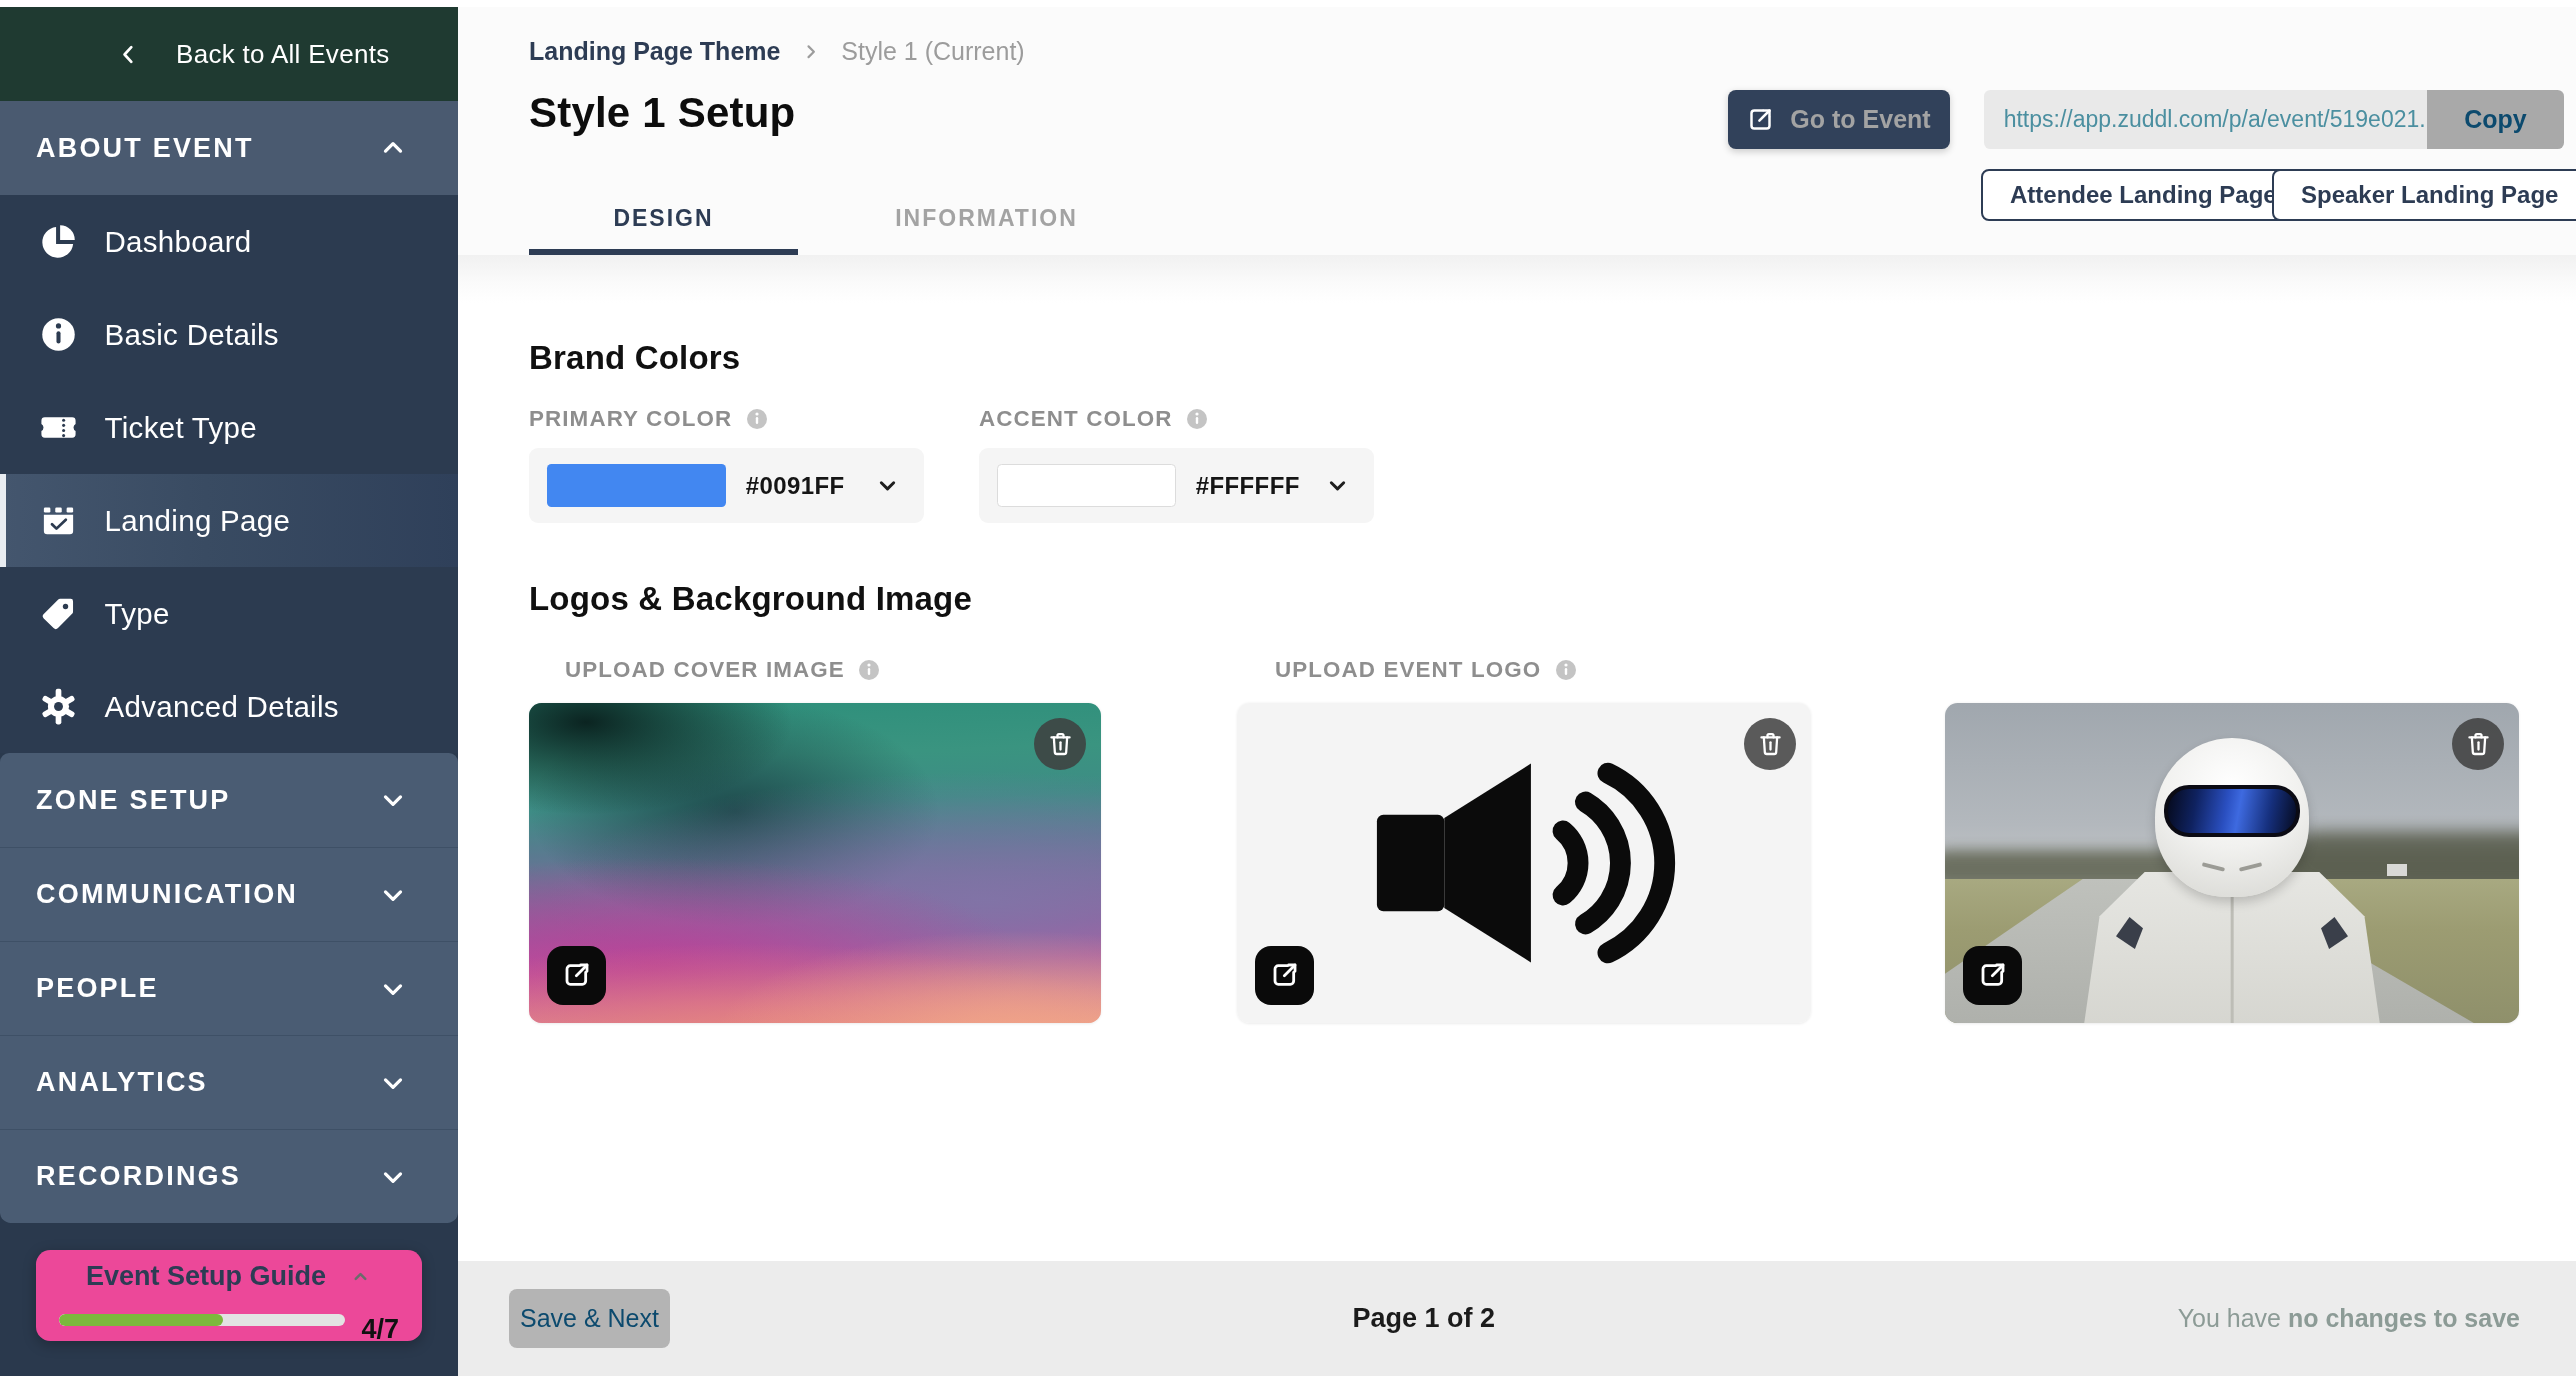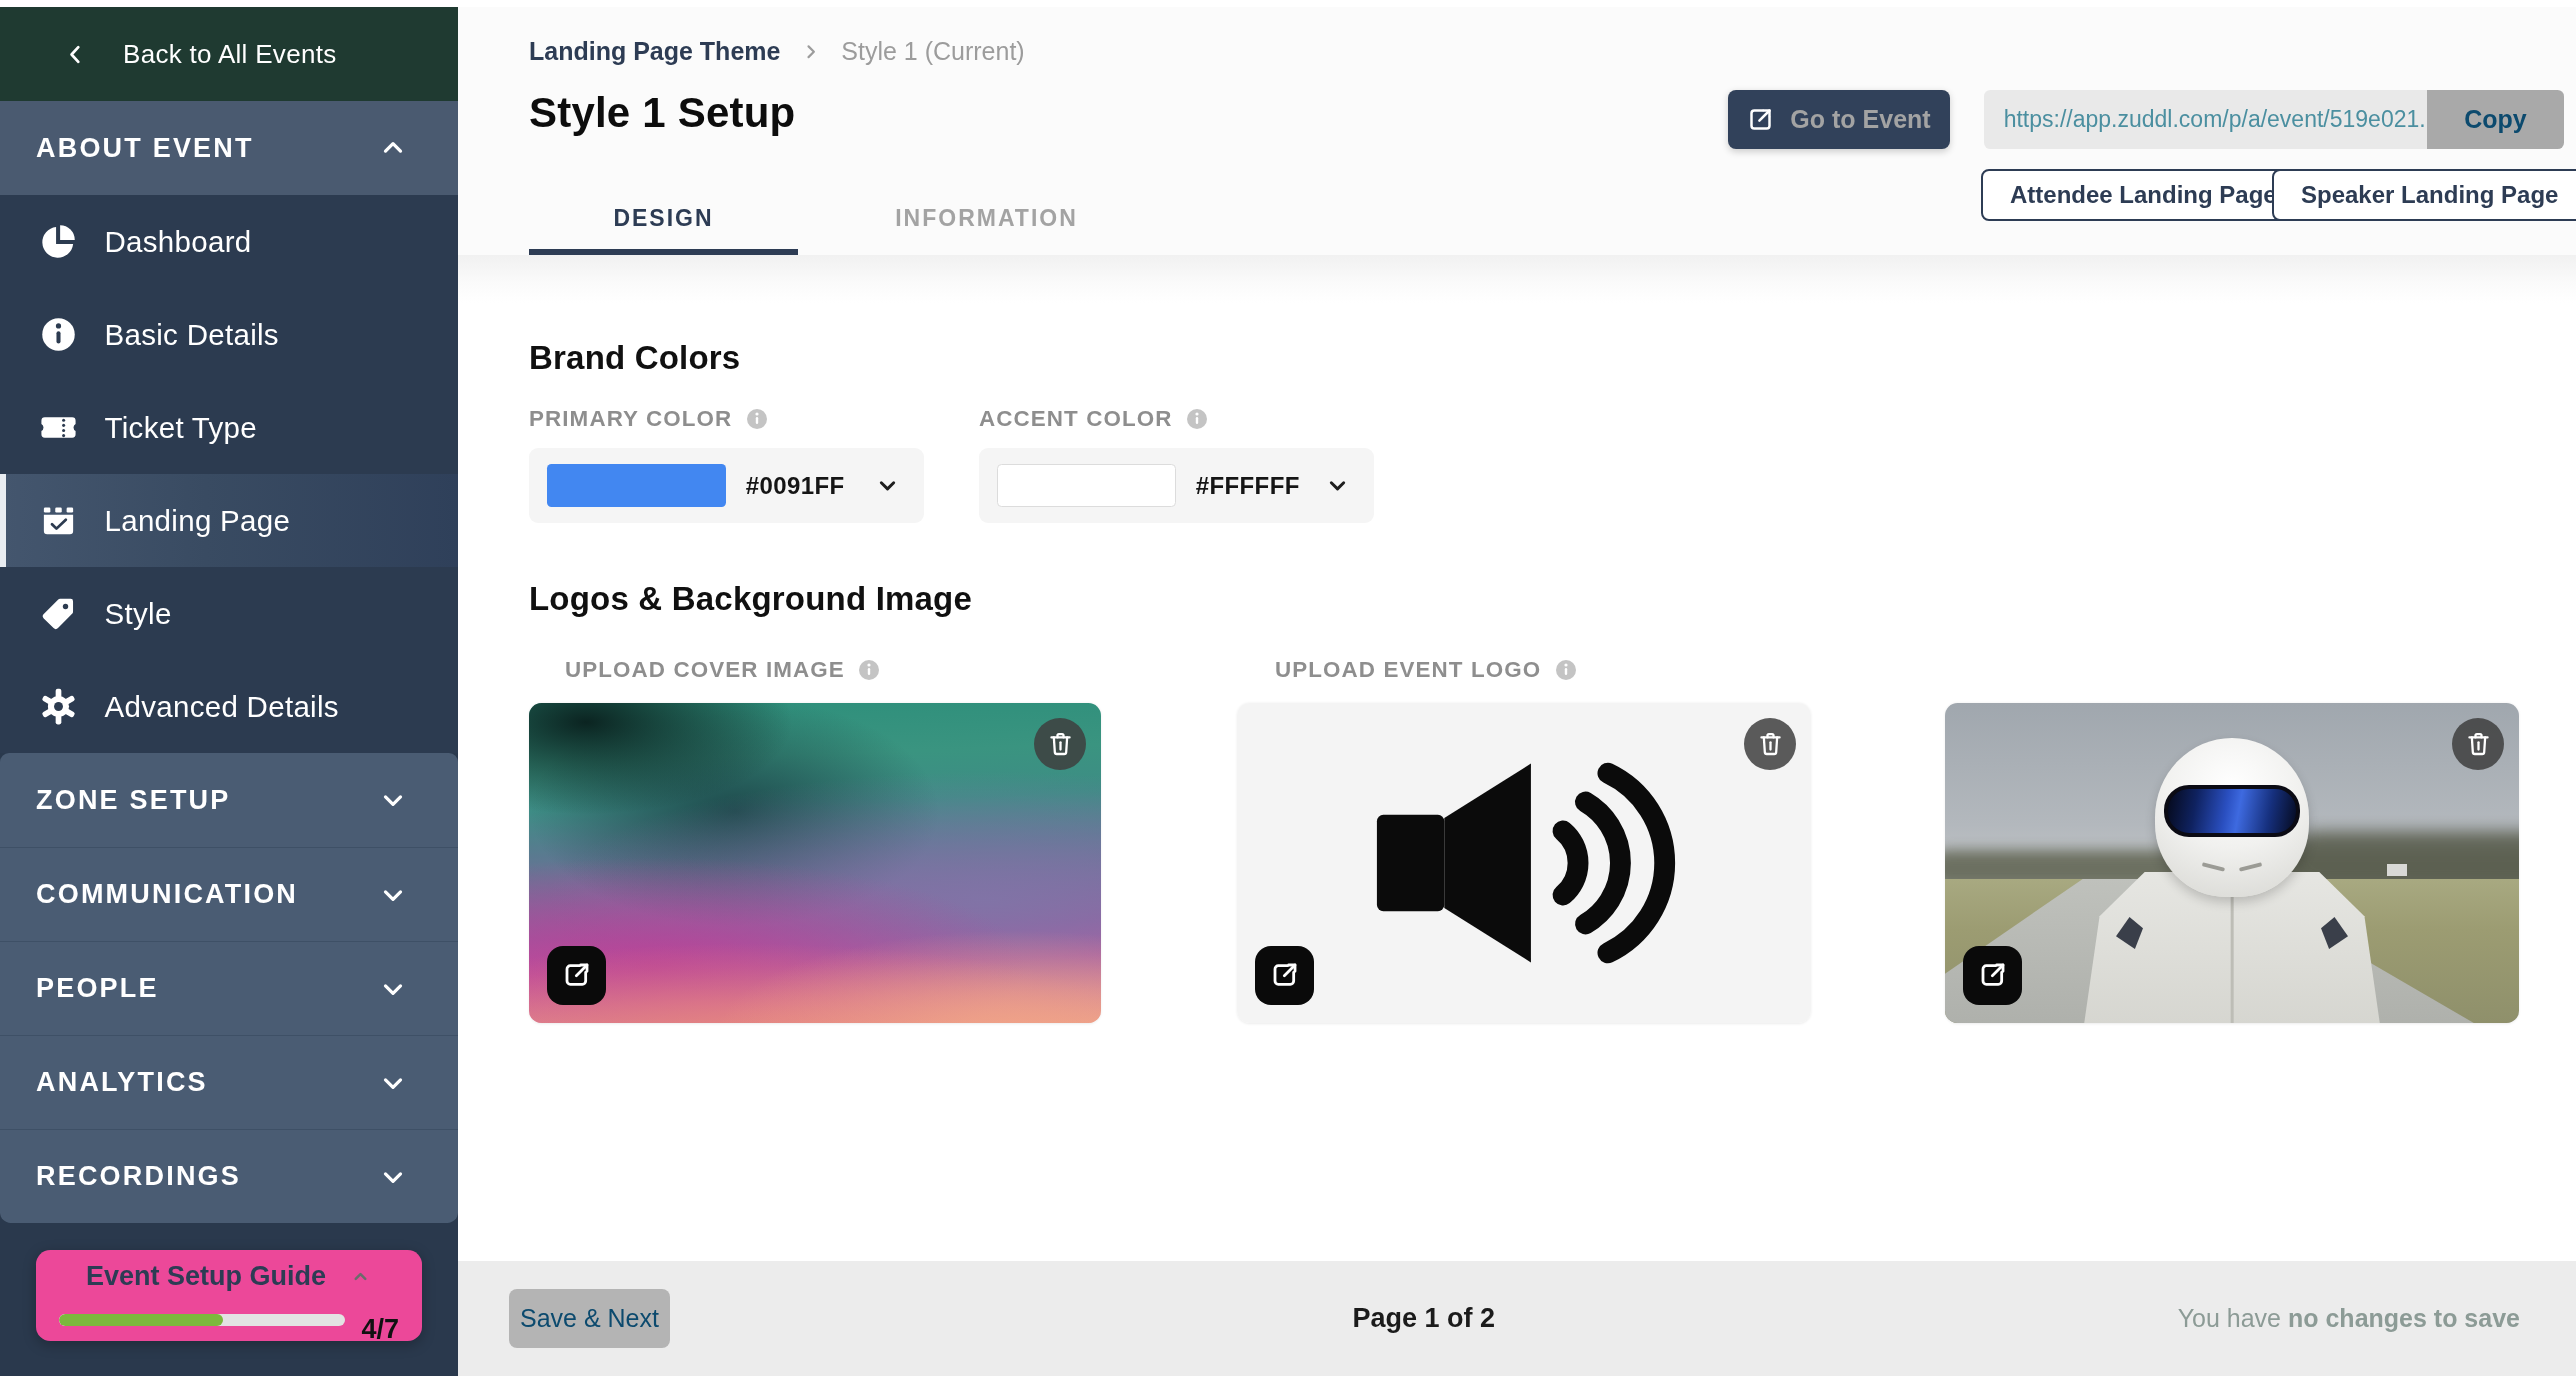--- a/index.html
+++ b/index.html
@@ -4,21 +4,21 @@
 <style>
   * { margin:0; padding:0; box-sizing:border-box; }
   html,body { width:2576px; height:1377px; overflow:hidden; background:#fff;
     font-family:"Liberation Sans","DejaVu Sans",sans-serif; }
   .app { position:relative; width:2576px; height:1377px; padding-top:7.2px; background:#fff; }
 
   
   .sidebar { position:absolute; left:0; top:7.2px; width:458px; height:1369px;
     background:#2A394D; display:flex; flex-direction:column; }
   .side-back { height:94px; background:#1F3A31; display:flex; align-items:center;
-    padding-left:62px; gap:34px; color:#fff; cursor:pointer; }
+    padding-left:115px; gap:34px; color:#fff; cursor:pointer; }
   .side-back span { font-size:26px; font-weight:500; letter-spacing:0.3px; }
   .side-about { height:94px; background:#4A5A70; display:flex; align-items:center;
     justify-content:space-between; padding:0 50px 0 36px; color:#fff; }
   .side-about span { font-size:27px; font-weight:700; letter-spacing:2.2px; }
   .side-items { background:#2C3B50; }
   .side-item { height:93px; display:flex; align-items:center; padding-left:29.5px; gap:18px;
     color:#fff; cursor:pointer; position:relative; }
   .side-item .lbl { font-size:29.5px; font-weight:400; letter-spacing:0.3px; }
   .side-item.selected { background:linear-gradient(90deg,#44566E 0%,#394B62 45%,#2F405A 100%); }
   .side-item.selected::before { content:""; position:absolute; left:0; top:0; bottom:0;
@@ -224,21 +224,21 @@
         <span class="lbl">Landing Page</span>
       </div>
 
       <div class="side-item">
         <span class="ic">
             <svg width="38" height="38" viewBox="0 0 48 48">
               <path fill="#fff" d="M6 24 L24 6 a4 4 0 0 1 2.8-1.2 H40 a3 3 0 0 1 3 3 V21 a4 4 0 0 1-1.2 2.8 L24 41.8 a4 4 0 0 1-5.6 0 L6 29.6 a4 4 0 0 1 0-5.6 Z"></path>
               <circle cx="33.5" cy="14.5" r="3.4" fill="#2C3B50"></circle>
             </svg>
           </span>
-        <span class="lbl">Style</span>
+        <span class="lbl">Type</span>
       </div>
 
       <div class="side-item">
         <span class="ic">
             <svg width="39" height="39" viewBox="0 0 48 48">
               <g fill="#fff">
                 <rect x="20.5" y="2" width="7" height="44" rx="2.5"></rect>
                 <rect x="20.5" y="2" width="7" height="44" rx="2.5" transform="rotate(60 24 24)"></rect>
                 <rect x="20.5" y="2" width="7" height="44" rx="2.5" transform="rotate(120 24 24)"></rect>
                 <circle cx="24" cy="24" r="13"></circle>

